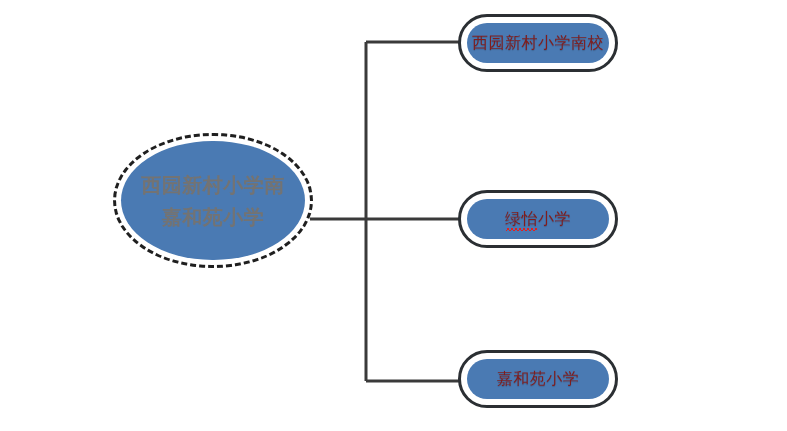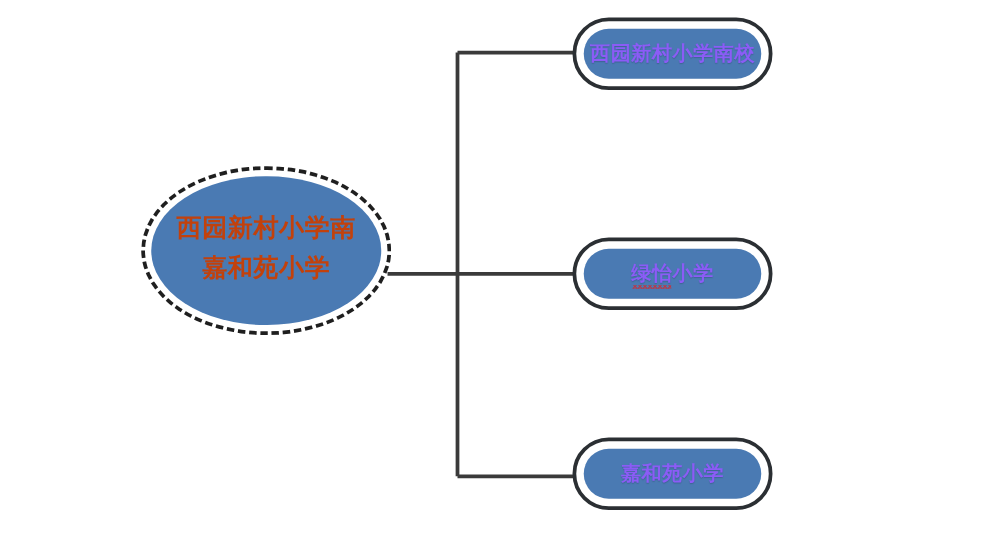--- a/index.html
+++ b/index.html
@@ -66,22 +66,22 @@
     position: absolute;
     left: 0;
     top: 0;
     width: 100%;
     height: 100%;
     display: flex;
     flex-direction: column;
     align-items: center;
     justify-content: center;
     gap: 12px;
-    color: #c2410c;
-    font-family: Liberation Mono, monospace;
+    color: #737373;
+    font-family: Liberation Sans, sans-serif;
     font-weight: bold;
     font-size: 20px;
     line-height: 1;
     letter-spacing: 0.5px;
     text-align: center;
     white-space: nowrap;
   }
 
   
   .child-node {
@@ -111,23 +111,23 @@
   }
   .child-label {
     position: absolute;
     left: 0;
     top: 0;
     width: 100%;
     height: 100%;
     display: flex;
     align-items: center;
     justify-content: center;
-    color: #8b5cf6;
+    color: #7f1d1d;
     font-family: "DejaVu Sans", "Liberation Sans", sans-serif;
-    font-weight: bold;
+    font-weight: normal;
     font-size: 16px;
     line-height: 1;
     letter-spacing: 0.5px;
     white-space: nowrap;
     text-shadow: 0 1px 1px rgba(0,0,0,0.18);
   }
   .child-label .squiggle {
     position: relative;
   }
   .child-label .squiggle::after {

